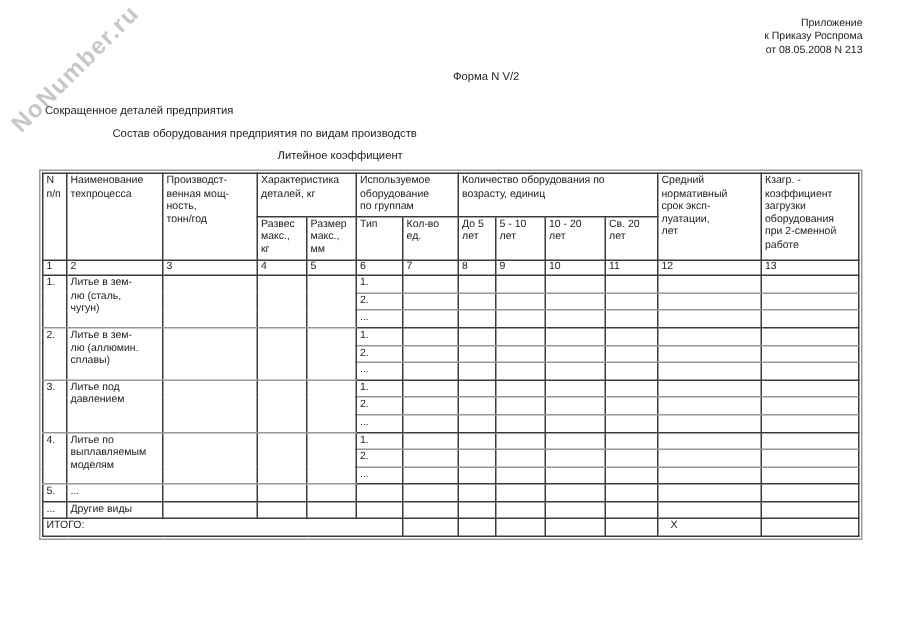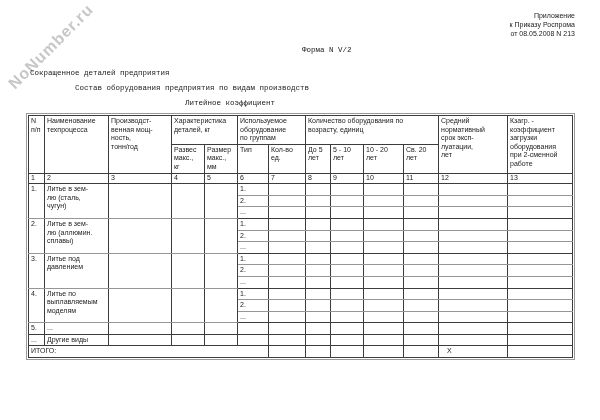--- a/index.html
+++ b/index.html
@@ -11,21 +11,21 @@
   .watermark {
     position:absolute; left:5px; top:80px;
     transform:rotate(-45deg); transform-origin:0 0;
     font-family:"Liberation Sans", sans-serif; font-weight:bold;
     font-size:16px; color:#c7c7c7; letter-spacing:1px; white-space:nowrap;
   }
   .appendix {
     position:absolute; top:11px; right:25px; text-align:right;
     font-size:7px; line-height:9px; color:#222;
   }
-  .mono { font-family:Liberation Mono, monospace; font-size:7.5px; color:#222; white-space:nowrap; }
+  .mono { font-family:Liberation Sans, sans-serif; font-size:7.5px; color:#222; white-space:nowrap; }
   .form-number   { position:absolute; top:46px; left:302px; }
   .company-label { position:absolute; top:69px; left:30px; }
   .doc-title     { position:absolute; top:84px; left:75px; }
   .doc-subtitle  { position:absolute; top:99px; left:185px; }
 
   table.equip {
     position:absolute; top:115px; left:28px;
     border-collapse:collapse; table-layout:fixed; width:544px;
     font-size:7px; line-height:8.6px; color:#222;
     border:1px solid #2e2e2e; outline:1px solid #9a9a9a; outline-offset:1px;

